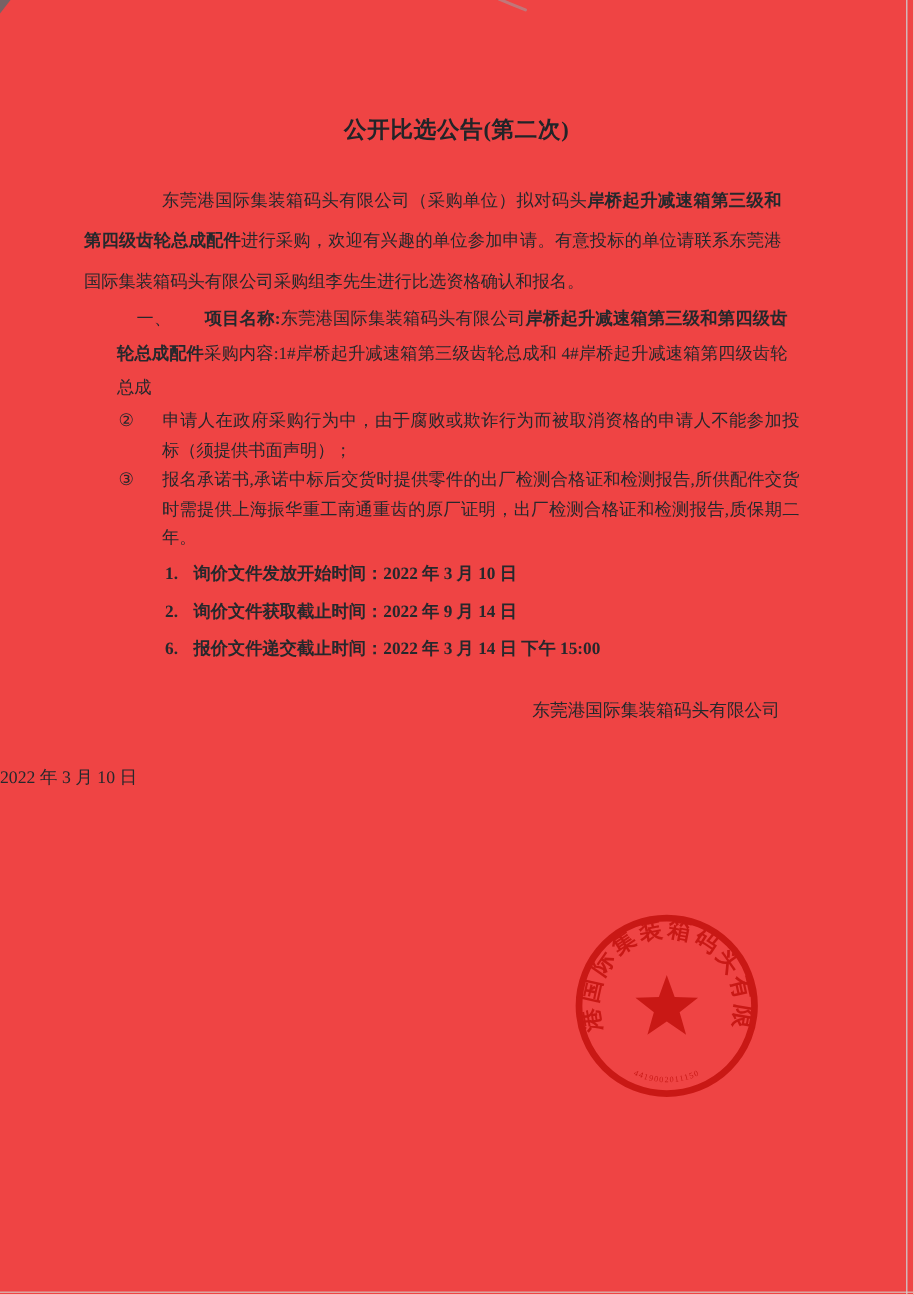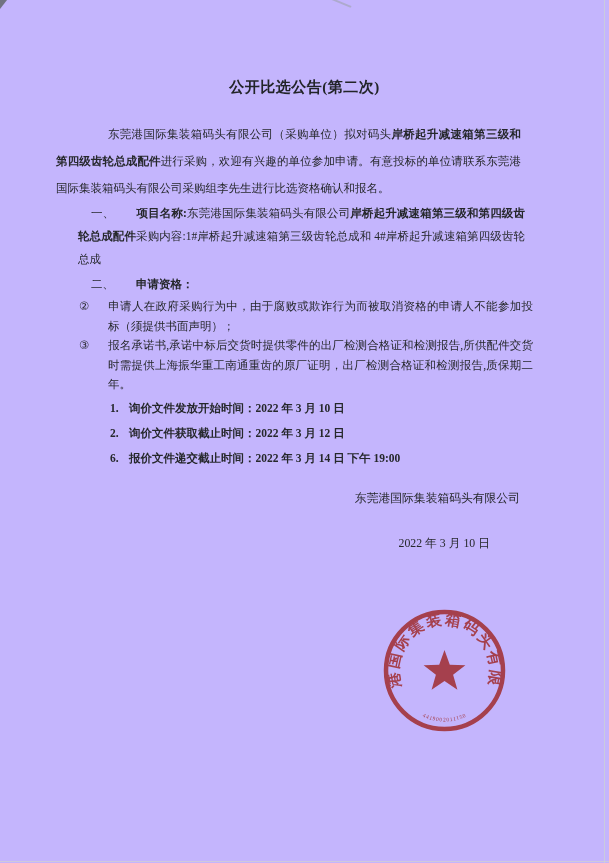--- a/index.html
+++ b/index.html
@@ -1,19 +1,19 @@
 <!DOCTYPE html>
 <html><head>
 <meta charset="utf-8">
 <style>
   html,body { margin:0; padding:0; background:#ffffff; }
   .page {
     position:relative;
     width:609px; height:863px;
-    background:#c4b5fd;
+    background:#ef4444;
     color:#26282c;
     font-family:"Liberation Serif","DejaVu Serif",serif;
     font-size:11.5px;
     overflow:hidden;
   }
   
   .edge-right { position:absolute; top:0; right:4px; width:1px; height:100%; background:#ccd2d6; opacity:.8; }
   .edge-bottom { position:absolute; left:0; bottom:1px; width:100%; height:1px; background:#d6d2cc; opacity:.7; }
   .corner-mark { position:absolute; left:0; top:0; width:0; height:0;
     border-top:9px solid #63676b; border-right:7px solid transparent; opacity:.85; }
@@ -57,21 +57,21 @@
   .numitem .num { display:inline-block; min-width:12px; margin-right:7px; }
 
   .signature {
     margin:20px 89px 0 0;
     text-align:right;
     line-height:18px;
     font-size:11.8px;
   }
   .sig-date {
     margin:29px 119px 0 0;
-    text-align:right;
+    text-align:left;
     font-size:11.8px;
   }
 
   .stamp {
     position:absolute;
     left:381px; top:607px;
     width:127px; height:127px;
     opacity:.84;
     mix-blend-mode:multiply;
   }
@@ -86,32 +86,31 @@
   <div class="pen-mark"></div>
   <div class="edge-right"></div>
   <div class="edge-bottom"></div>
 
   <h1 class="title">公开比选公告(第二次)</h1>
 
   <p class="intro"><span>东莞港国际集装箱码头有限公司（采购单位）拟对码头</span><span class="b">岸桥起升减速箱第三级和第四级齿轮总成配件</span><span>进行采购，欢迎有兴趣的单位参加申请。有意投标的单位请联系东莞港国际集装箱码头有限公司采购组李先生进行比选资格确认和报名。</span></p>
 
   <div class="sec"><span>一、</span><span class="tab"></span><span class="b">项目名称:</span><span>东莞港国际集装箱码头有限公司</span><span class="b">岸桥起升减速箱第三级和第四级齿轮总成配件</span><span>采购内容:1#岸桥起升减速箱第三级齿轮总成和 4#岸桥起升减速箱第四级齿轮总成</span></div>
 
-  <div class="sec gap"><span>二、</span><span class="tab"></span><span class="b">申请资格：</span></div>
 
   <div class="sublist">
     <div class="sub"><span class="mk">②</span><span>申请人在政府采购行为中，由于腐败或欺诈行为而被取消资格的申请人不能参加投标（须提供书面声明）；</span></div>
     <div class="sub"><span class="mk">③</span><span>报名承诺书,承诺中标后交货时提供零件的出厂检测合格证和检测报告,所供配件交货时需提供上海振华重工南通重齿的原厂证明，出厂检测合格证和检测报告,质保期二年。</span></div>
   </div>
 
 
   <div class="numlist">
     <div class="numitem"><span class="num">1.</span><span>询价文件发放开始时间：2022 年 3 月 10 日</span></div>
-    <div class="numitem"><span class="num">2.</span><span>询价文件获取截止时间：2022 年 3 月 12 日</span></div>
-    <div class="numitem"><span class="num">6.</span><span>报价文件递交截止时间：2022 年 3 月 14 日 下午 19:00</span></div>
+    <div class="numitem"><span class="num">2.</span><span>询价文件获取截止时间：2022 年 9 月 14 日</span></div>
+    <div class="numitem"><span class="num">6.</span><span>报价文件递交截止时间：2022 年 3 月 14 日 下午 15:00</span></div>
   </div>
 
   <div class="signature">东莞港国际集装箱码头有限公司</div>
   <div class="sig-date">2022 年 3 月 10 日</div>
 
   <svg class="stamp" viewBox="0 0 127 127" xmlns="http://www.w3.org/2000/svg">
     <circle cx="63.5" cy="63.5" r="58.5" fill="none" stroke="#d03a2b" stroke-width="4.5"></circle>
     <polygon fill="#d03a2b" points="63.5,43 68.8,57.7 84.4,58.2 72.1,67.8 76.4,82.8 63.5,74 50.6,82.8 54.9,67.8 42.6,58.2 58.2,57.7"></polygon>
     <path id="seal-arc" d="M 21.8 82.9 A 46 46 0 1 1 105.2 82.9" fill="none"></path>
     <text font-size="15.5" font-weight="bold" fill="#d03a2b" letter-spacing="2.2">

